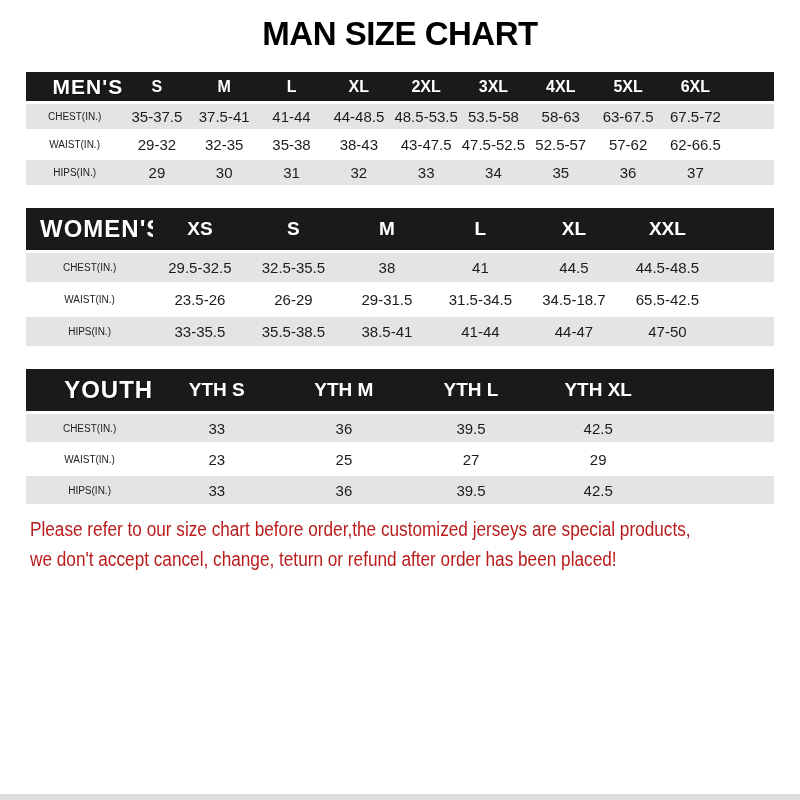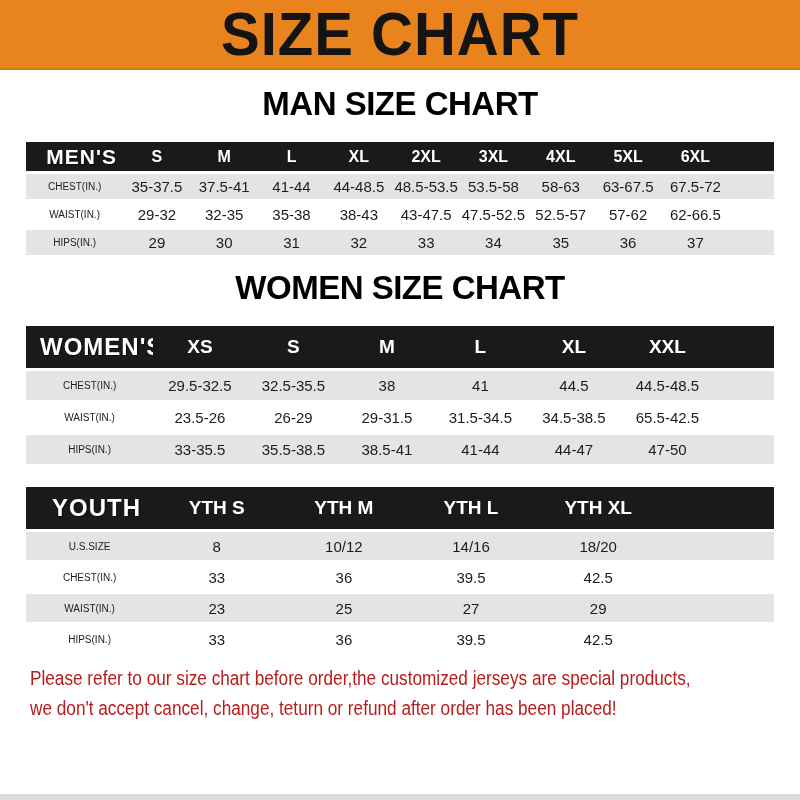--- a/index.html
+++ b/index.html
@@ -21,21 +21,21 @@
   .heading-youth { margin-top:27px; }
 
   
   table { width:748px; margin:17px auto 0 auto; border-collapse:separate; border-spacing:0 3px;
           table-layout:fixed; }
   th, td { text-align:center; vertical-align:middle; overflow:hidden; white-space:nowrap; }
   thead tr { background:#1A1A1A; color:#ffffff; }
   tbody tr:nth-child(odd)  { background:#E4E4E4; }
   tbody tr:nth-child(even) { background:#FFFFFF; }
 
-  .corner { text-align:center; padding-left:14px; font-weight:bold; letter-spacing:1px;
+  .corner { text-align:right; padding-left:14px; font-weight:bold; letter-spacing:1px;
             text-shadow:1px 1px 1px rgba(0,0,0,.6); }
 
   
   .tbl-men thead tr { height:29px; }
   .tbl-men .corner  { font-size:21px; }
   .tbl-men .col-h   { font-size:16px; font-weight:bold; }
   .tbl-men tbody tr { height:25px; }
 
   
   .tbl-women thead tr, .tbl-youth thead tr { height:42px; }
@@ -52,23 +52,20 @@
   .footer-line { font-size:20px; line-height:30px; transform:scaleX(0.86); transform-origin:left center;
                  white-space:nowrap; }
 
   .bottom-strip { position:absolute; left:0; right:0; bottom:0; height:6px; background:#DCDCDC; }
 </style>
 </head>
 <body>
 
 <div class="page">
 
-  <div class="banner">
-    <div class="banner-title">SIZE CHART</div>
-  </div>
 
   <div class="section-heading heading-man">MAN SIZE CHART</div>
 
   <table class="tbl-men">
     <colgroup>
       <col style="width:13%">
       <col style="width:9%">
         <col style="width:9%">
         <col style="width:9%">
         <col style="width:9%">
@@ -130,21 +127,20 @@
           <td class="cell">33</td>
           <td class="cell">34</td>
           <td class="cell">35</td>
           <td class="cell">36</td>
           <td class="cell">37</td>
           <td class="spacer"></td>
         </tr>
       </tbody>
   </table>
 
-  <div class="section-heading heading-women">WOMEN SIZE CHART</div>
 
   <table class="tbl-women">
     <colgroup>
       <col style="width:17%">
       <col style="width:12.5%">
         <col style="width:12.5%">
         <col style="width:12.5%">
       <col style="width:12.5%">
         <col style="width:12.5%">
         <col style="width:12.5%">
@@ -172,21 +168,21 @@
           <td class="cell">44.5</td>
           <td class="cell">44.5-48.5</td>
           <td class="spacer"></td>
         </tr>
         <tr>
           <td class="row-label">WAIST(IN.)</td>
           <td class="cell">23.5-26</td>
           <td class="cell">26-29</td>
           <td class="cell">29-31.5</td>
           <td class="cell">31.5-34.5</td>
-          <td class="cell">34.5-38.5</td>
+          <td class="cell">34.5-18.7</td>
           <td class="cell">65.5-42.5</td>
           <td class="spacer"></td>
         </tr>
         <tr>
           <td class="row-label">HIPS(IN.)</td>
           <td class="cell">33-35.5</td>
           <td class="cell">35.5-38.5</td>
           <td class="cell">38.5-41</td>
           <td class="cell">41-44</td>
           <td class="cell">44-47</td>
@@ -211,28 +207,20 @@
           <th class="corner">YOUTH</th>
           <th class="col-h">YTH S</th>
           <th class="col-h">YTH M</th>
           <th class="col-h">YTH L</th>
           <th class="col-h">YTH XL</th>
           <th class="spacer"></th>
         </tr>
       </thead>
     <tbody>
         <tr>
-          <td class="row-label">U.S.SIZE</td>
-          <td class="cell">8</td>
-          <td class="cell">10/12</td>
-          <td class="cell">14/16</td>
-          <td class="cell">18/20</td>
-          <td class="spacer"></td>
-        </tr>
-        <tr>
           <td class="row-label">CHEST(IN.)</td>
           <td class="cell">33</td>
           <td class="cell">36</td>
           <td class="cell">39.5</td>
           <td class="cell">42.5</td>
           <td class="spacer"></td>
         </tr>
         <tr>
           <td class="row-label">WAIST(IN.)</td>
           <td class="cell">23</td>

